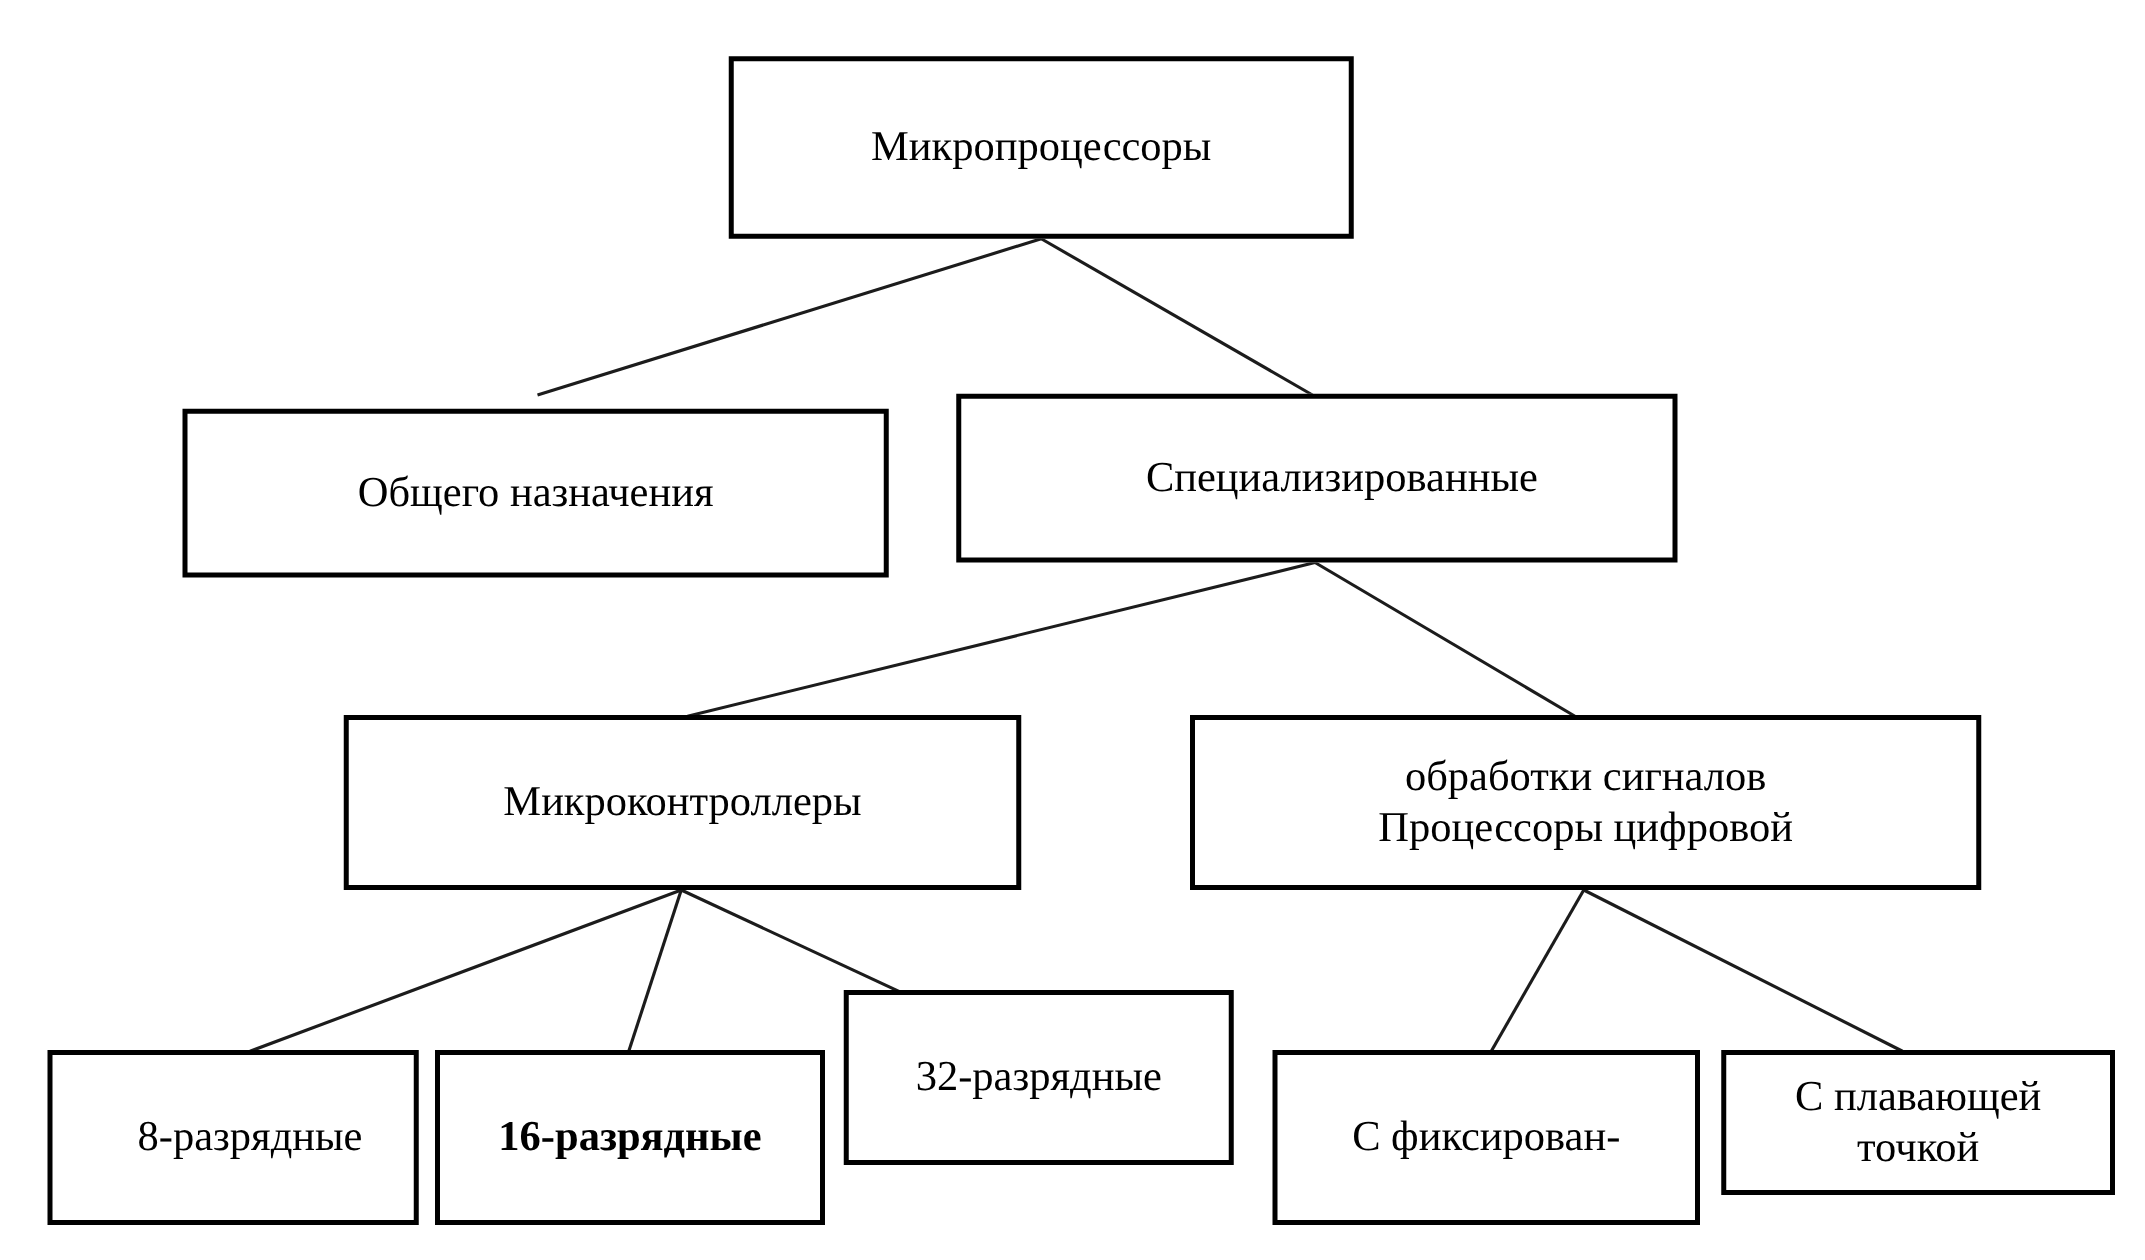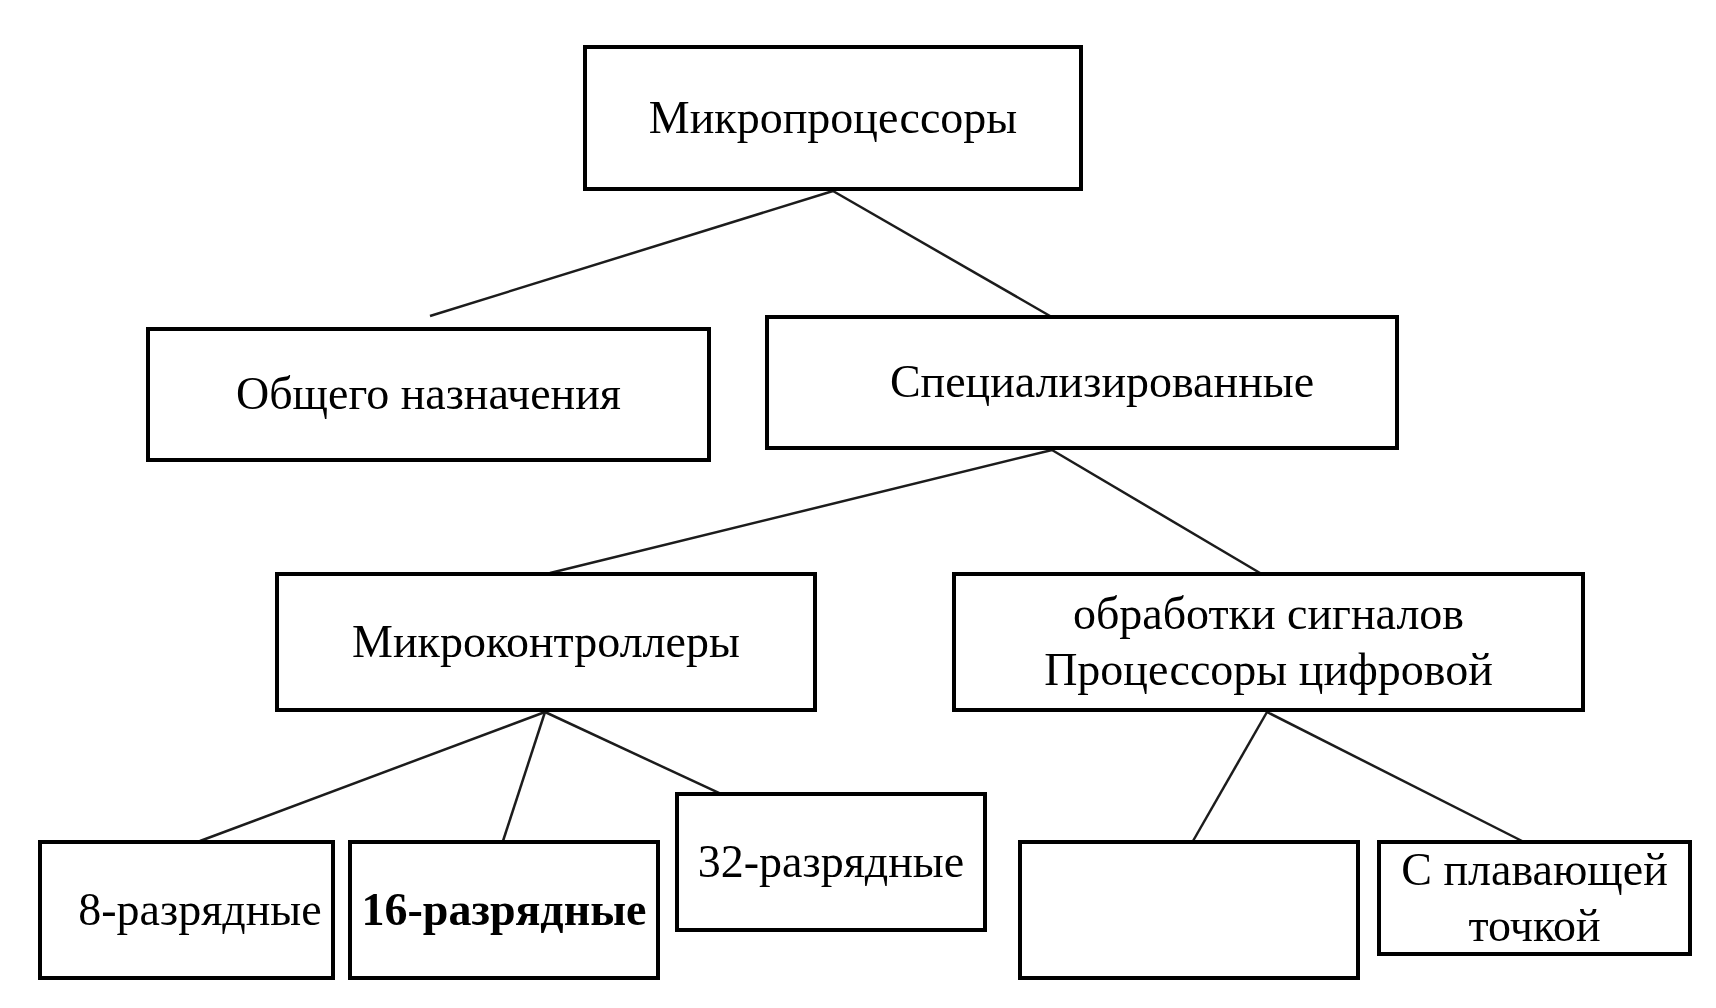--- a/index.html
+++ b/index.html
@@ -31,21 +31,21 @@
     position: absolute;
     box-sizing: border-box;
     border: 4px solid #000000;
     background: #ffffff;
     display: flex;
     flex-direction: column;
     align-items: center;
     justify-content: center;
     text-align: center;
     color: #000000;
-    font-size: 46px;
+    font-size: 34px;
     line-height: 1.22;
   }
   .node span {
     display: block;
     white-space: nowrap;
   }
 </style>
 </head>
 <body>
 
@@ -61,39 +61,40 @@
       <line x1="1267" y1="712" x2="1193" y2="841" stroke="#1c1c1c"></line>
       <line x1="1267" y1="712" x2="1522" y2="841" stroke="#1c1c1c"></line>
     </svg>
   <div id="nodes">
       <div class="node" style="left: 583px; top: 45px; width: 500px; height: 146px;">
         <span>Микропроцессоры</span>
       </div>
       <div class="node" style="left: 146px; top: 315px; width: 565px; height: 135px; margin-top: 12px;">
         <span>Общего назначения</span>
       </div>
-      <div class="node" style="left: 765px; top: 315px; width: 634px; height: 135px; padding-left: 40px;">
+      <div class="node" style="left: 765px; top: 315px; width: 577px; height: 135px; padding-left: 40px;">
         <span>Специализированные</span>
       </div>
       <div class="node" style="left: 275px; top: 572px; width: 542px; height: 140px; align-items: center;">
         <span>Микроконтроллеры</span>
       </div>
       <div class="node" style="left: 952px; top: 572px; width: 633px; height: 140px;">
         <span>обработки сигналов</span>
         <span>Процессоры цифровой</span>
       </div>
       <div class="node" style="left: 38px; top: 840px; width: 297px; height: 140px; padding-left: 27px;">
         <span>8-разрядные</span>
       </div>
       <div class="node" style="left: 348px; top: 840px; width: 312px; height: 140px; font-weight: bold;">
         <span>16-разрядные</span>
       </div>
       <div class="node" style="left: 675px; top: 792px; width: 312px; height: 140px;">
         <span>32-разрядные</span>
       </div>
       <div class="node" style="left: 1018px; top: 840px; width: 342px; height: 140px;">
+        <span>С фиксирован-</span>
       </div>
       <div class="node" style="left: 1377px; top: 840px; width: 315px; height: 116px;">
         <span>С плавающей</span>
         <span>точкой</span>
       </div>
     </div>
 </div>
 
 </body></html>

